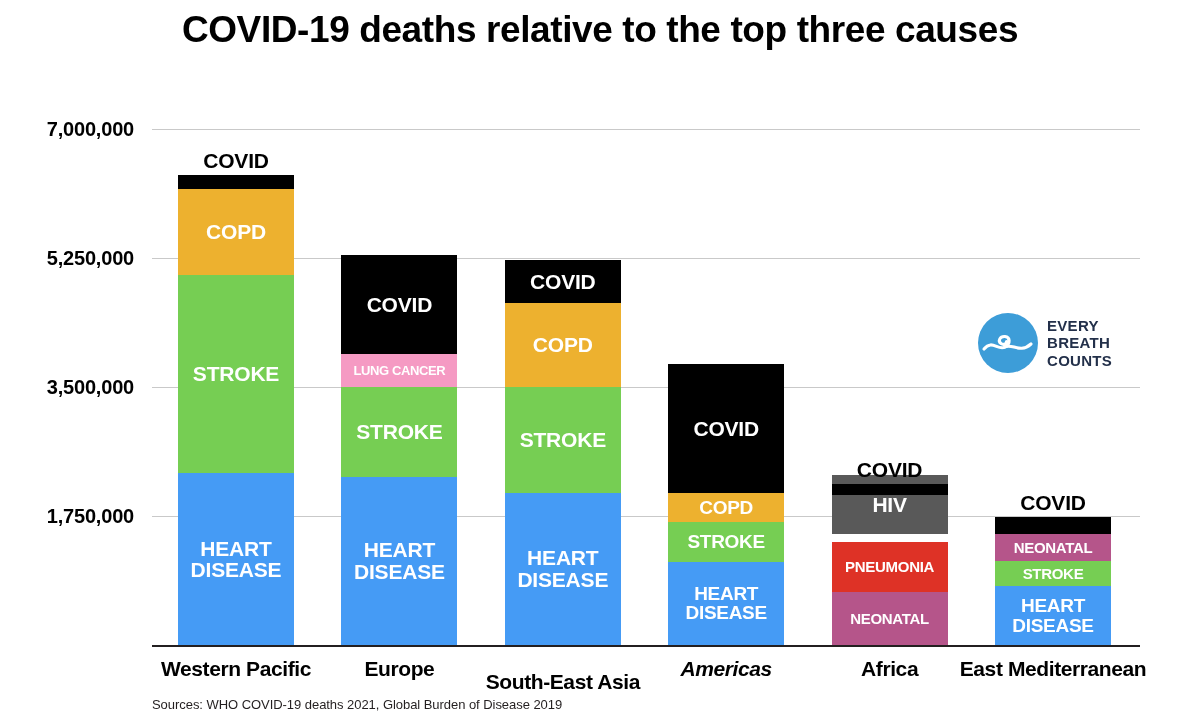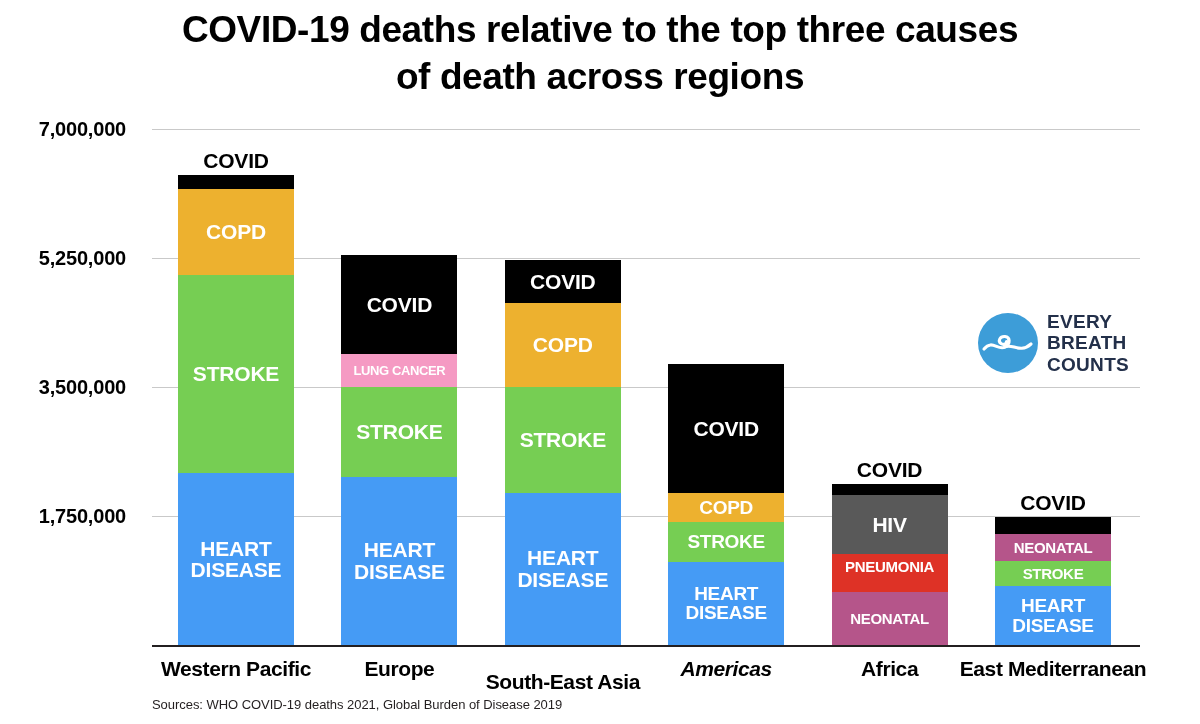--- a/index.html
+++ b/index.html
@@ -37,21 +37,21 @@
     right:1062px;            
     width:0;
     white-space:nowrap;
     font-size:20px;
     font-weight:bold;
     letter-spacing:-0.2px;
     text-align:right;
     color:#000;
     transform:translateY(-50%);
   }
-  .axis-label span{position:absolute;right:12px;top:-11px;white-space:nowrap;}
+  .axis-label span{position:absolute;right:4px;top:-11px;white-space:nowrap;}
   .baseline{
     position:absolute;
     left:152px; width:988px; height:2px;
     background:#231f20;
     top:645px;
   }
   
   .bar{
     position:absolute;
     bottom:79px;              
@@ -110,33 +110,32 @@
     width:165px; height:62px;
     display:flex; align-items:center;
   }
   .logo-mark{
     width:60px;height:60px;border-radius:50%;
     background:#3d9dd8;
     position:relative;flex:0 0 auto;
   }
   .logo-text{
     margin-left:9px;
-    font-size:19px;
+    font-size:15px;
     font-weight:bold;
     line-height:1.14;
     color:#23304a;
     letter-spacing:0.3px;
   }
 </style>
 </head>
 <body>
 
 <div class="title">
   <div>COVID-19 deaths relative to the top three causes</div>
-  <div>of death across regions</div>
 </div>
 
 <div class="plot">
   <div id="gridlines">
       <div class="gridline" style="top: 516px;"></div>
       <div class="gridline" style="top: 387px;"></div>
       <div class="gridline" style="top: 258px;"></div>
       <div class="gridline" style="top: 129px;"></div>
     </div>
   <div id="ylabels">
@@ -180,21 +179,21 @@
       <div class="bar" style="left: 668.2px; width: 116px; height: 280.851px;">
         <div class="seg sz-md" style="background: rgb(69, 155, 245); height: 83.2971px; bottom: 0px;">HEART
 DISEASE</div>
         <div class="seg sz-md" style="background: rgb(118, 206, 83); height: 39.8057px; bottom: 83.2971px;">STROKE</div>
         <div class="seg sz-md" style="background: rgb(237, 177, 47); height: 28.7486px; bottom: 123.103px;">COPD</div>
         <div class="seg sz-lg" style="background: rgb(0, 0, 0); height: 129px; bottom: 151.851px;">COVID</div>
       </div>
       <div class="bar" style="left: 831.6px; width: 116px; height: 160.697px;">
         <div class="seg sz-sm" style="background: rgb(181, 85, 138); height: 53.0743px; bottom: 0px;">NEONATAL</div>
         <div class="seg sz-sm" style="background: rgb(222, 50, 38); height: 50.1257px; bottom: 53.0743px;">PNEUMONIA</div>
-        <div class="seg sz-lg" style="background: rgb(89, 89, 89); height: 59px; bottom: 91px;">HIV</div>
+        <div class="seg sz-lg" style="background: rgb(89, 89, 89); height: 59px; bottom: 111px;">HIV</div>
         <div class="seg blank" style="background: rgb(0, 0, 0); height: 10.32px; bottom: 150.377px;"></div>
         <div class="covid-out" style="bottom: 162.697px;">COVID</div>
       </div>
       <div class="bar" style="left: 995px; width: 116px; height: 128.263px;">
         <div class="seg sz-md" style="background: rgb(69, 155, 245); height: 58.9714px; bottom: 0px;">HEART
 DISEASE</div>
         <div class="seg sz-sm" style="background: rgb(118, 206, 83); height: 25.0629px; bottom: 58.9714px;">STROKE</div>
         <div class="seg sz-sm" style="background: rgb(181, 85, 138); height: 27.2743px; bottom: 84.0343px;">NEONATAL</div>
         <div class="seg blank" style="background: rgb(0, 0, 0); height: 16.9543px; bottom: 111.309px;"></div>
         <div class="covid-out" style="bottom: 130.263px;">COVID</div>

